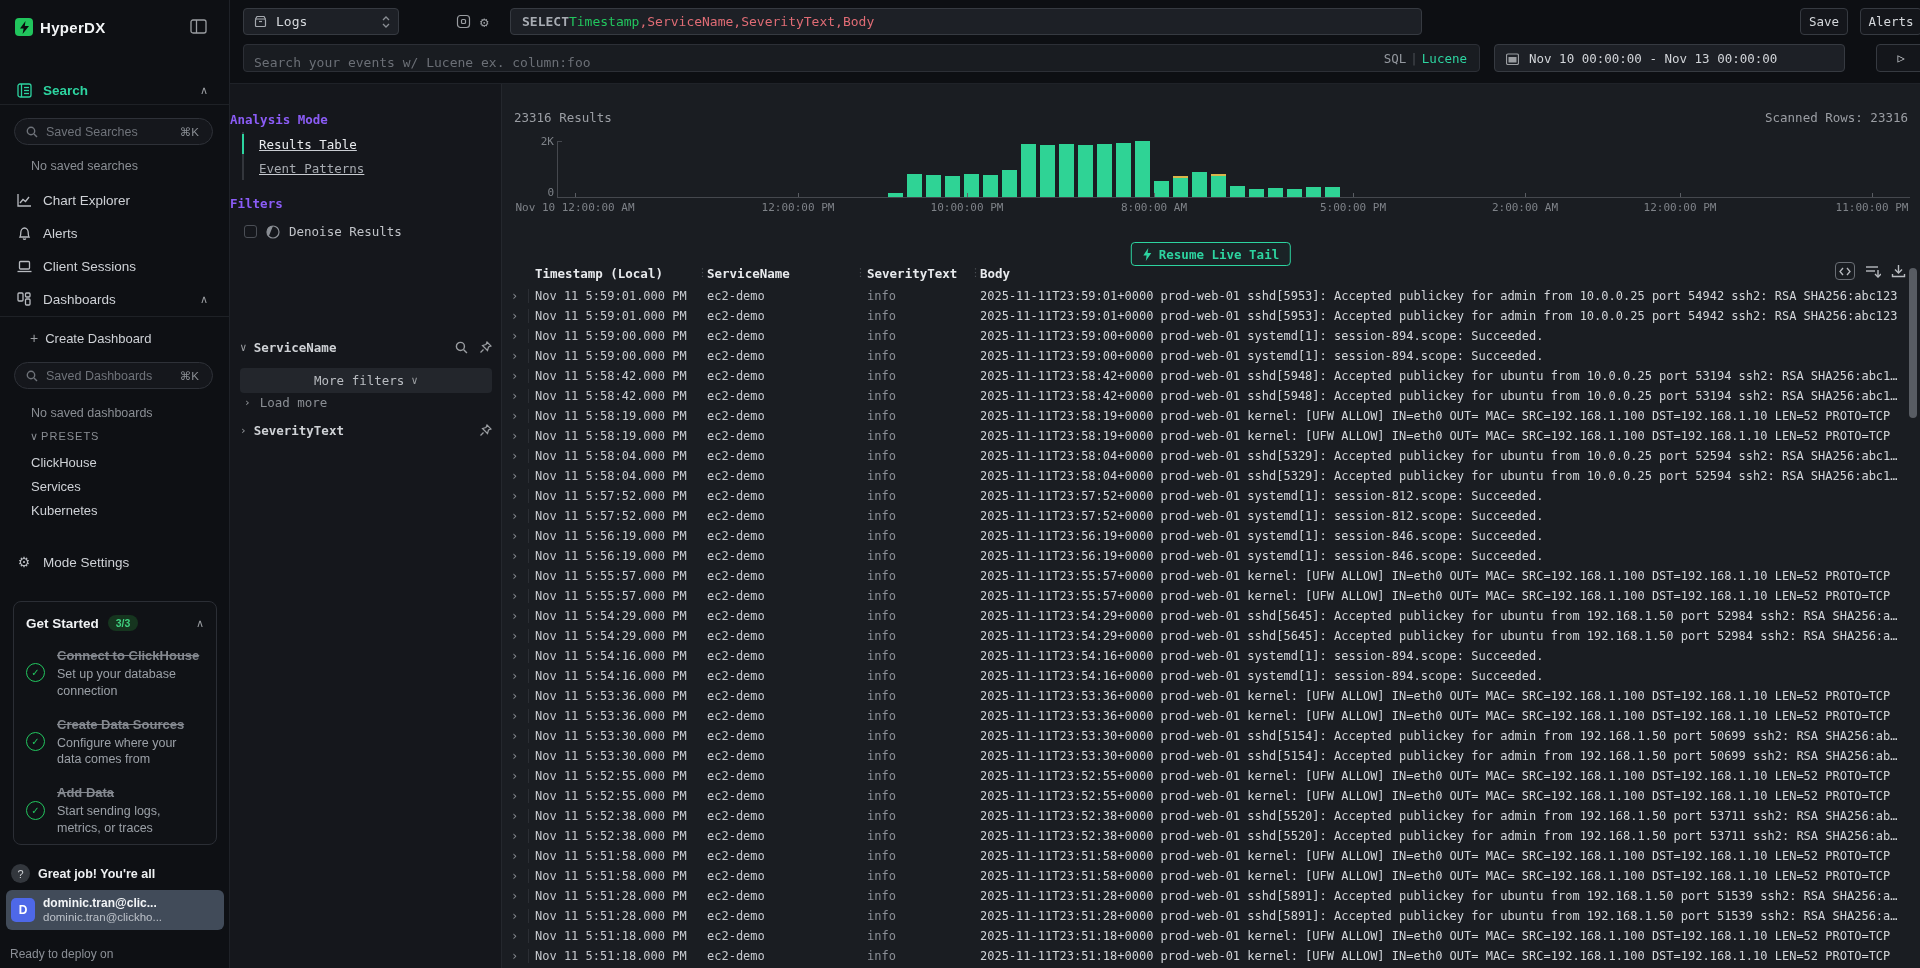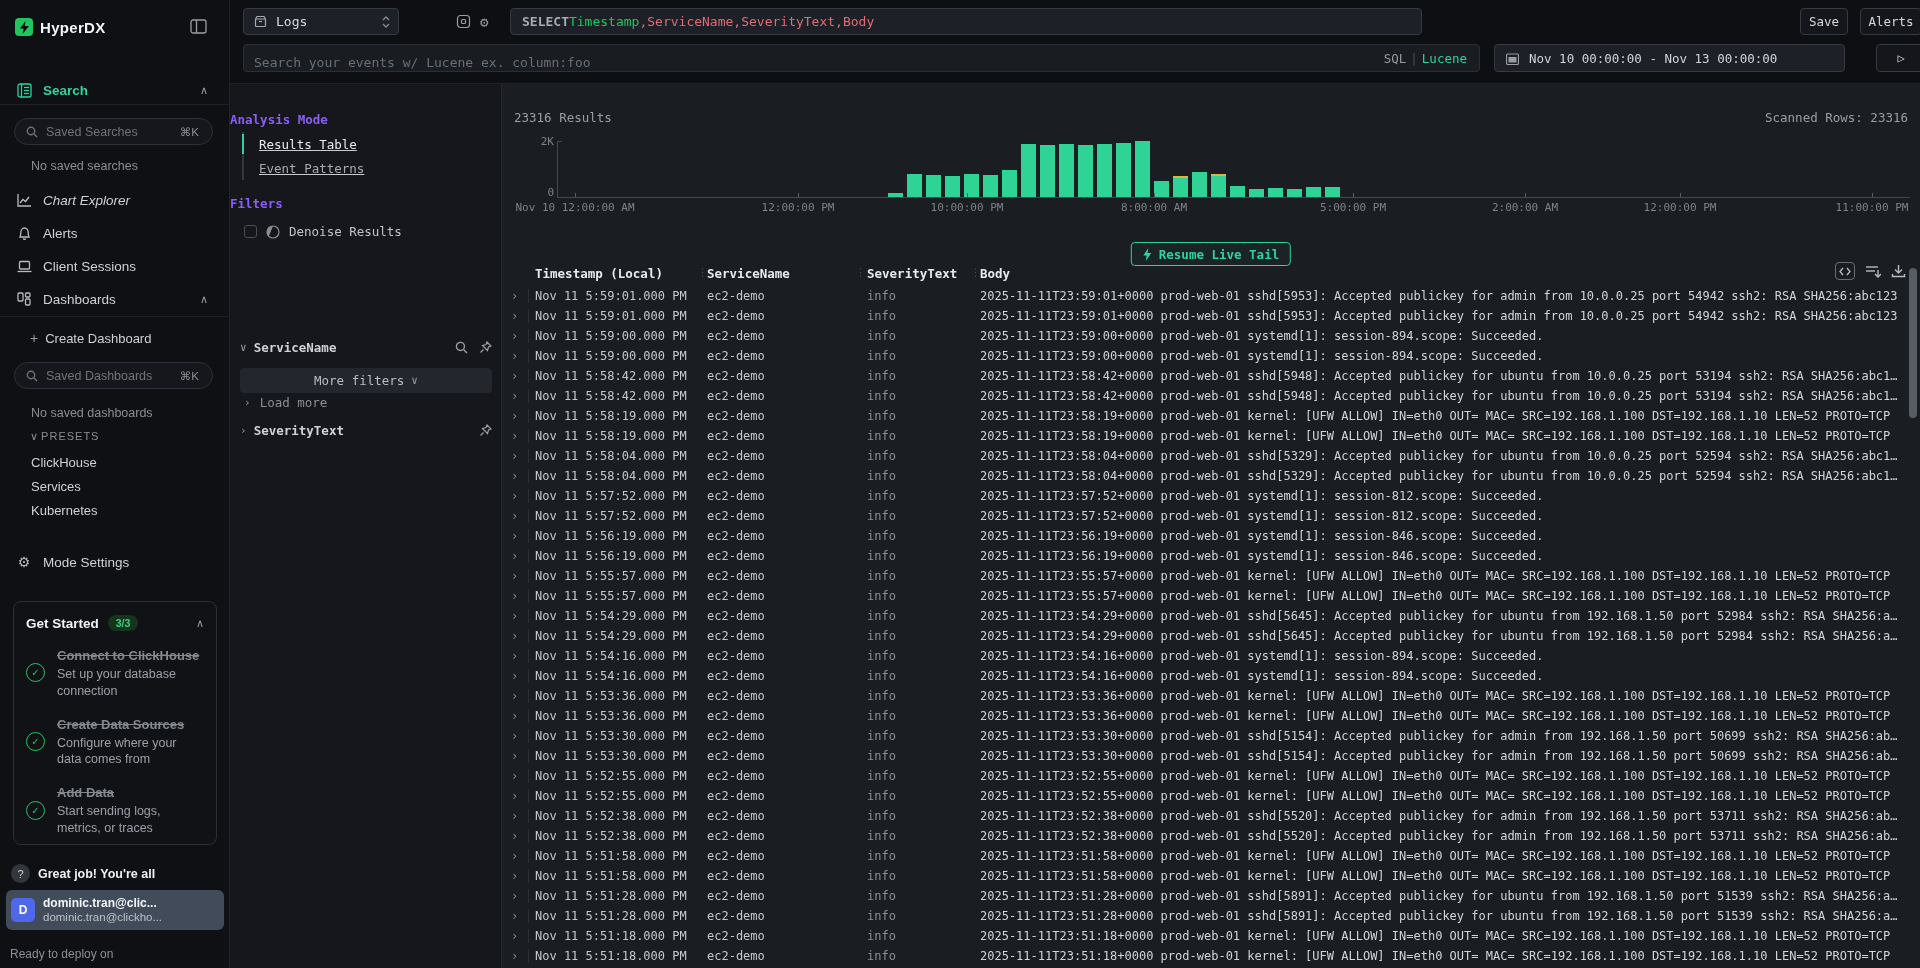--- a/index.html
+++ b/index.html
@@ -173,21 +173,21 @@
     <div class="abs pill" style="top:118px;">
       <svg style="margin-left:11px" width="12" height="12" viewBox="0 0 12 12" stroke="#6f737a" stroke-width="1.4" fill="none">
           <circle cx="5" cy="5" r="3.7"></circle>
           <line x1="8" y1="8" x2="11" y2="11"></line>
         </svg>
       <span class="ph">Saved Searches</span>
       <span class="kbd">⌘K</span>
     </div>
     <div class="abs sb-empty" style="top:159px;">No saved searches</div>
 
-    <div class="abs nav-row" style="top:186px;font-style:italic;">
+    <div class="abs nav-row" style="top:186px;">
       <span class="nav-ico">
         <svg width="15" height="14" viewBox="0 0 15 14" stroke="#b8bbc0" stroke-width="1.3" fill="none">
             <polyline points="1,1 1,13 14,13"></polyline>
             <polyline points="3,10 6,6.5 8.5,8.5 12,4"></polyline>
           </svg>
       </span>
       <span class="nav-lbl">Chart Explorer</span>
     </div>
     <div class="abs nav-row" style="top:219px;">
       <span class="nav-ico">

